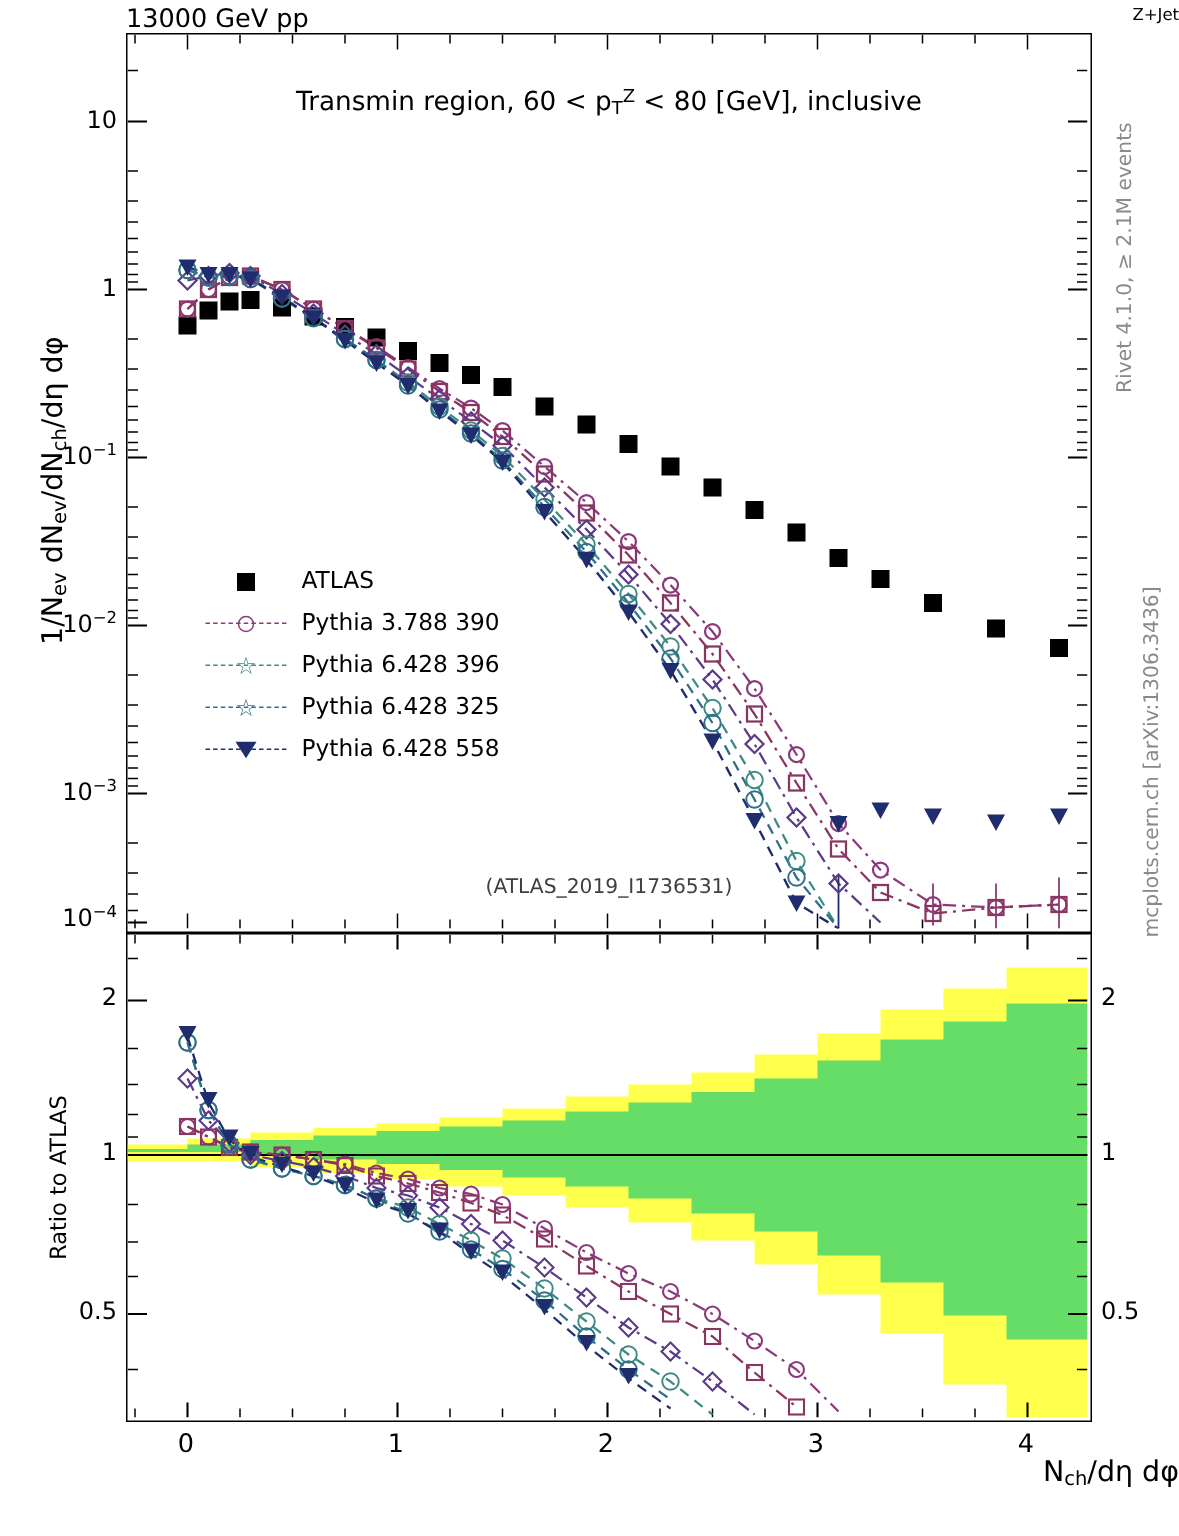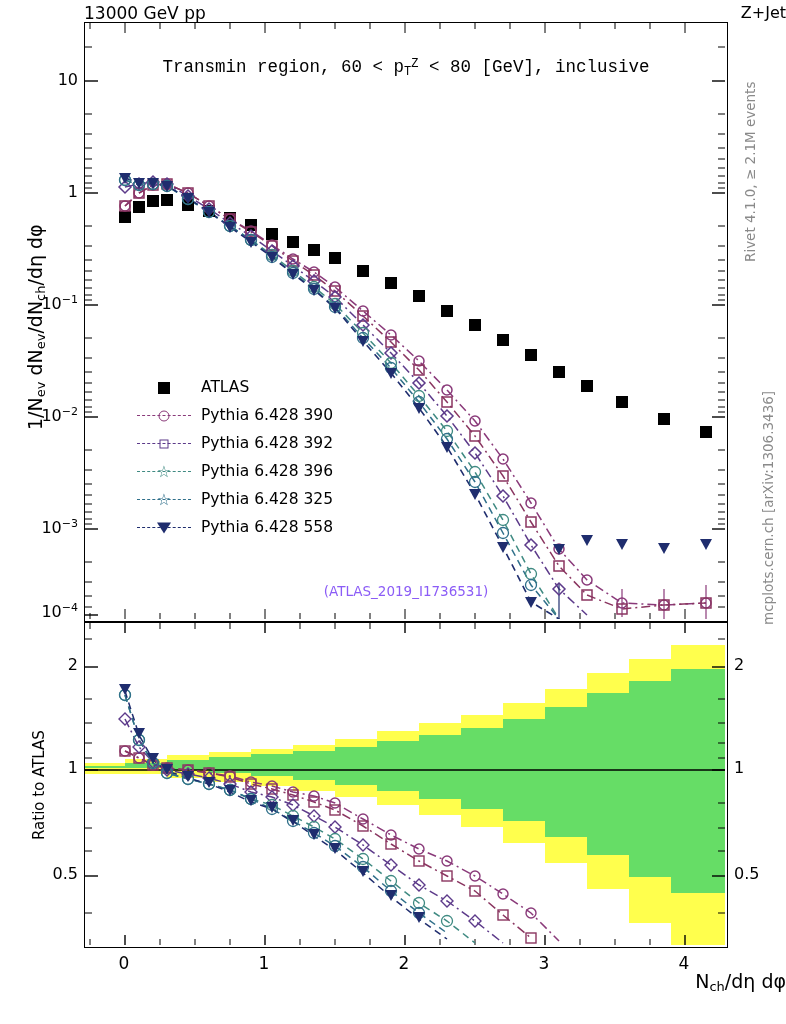--- a/index.html
+++ b/index.html
@@ -22,21 +22,21 @@
   }
   .abs { position: absolute; }
 
   
   .hdr-left {
     left: 84px; top: 3px;
     font-size: 17px;
   }
   .hdr-right {
     right: 46px; top: 3px;
-    font-size: 16px;
+    font-size: 11px;
   }
 
   
   .rot {
     transform-origin: 0 0;
     transform: rotate(-90deg);
     white-space: nowrap;
     font-size: 13.5px;
     color: #8a8a8a;
   }
@@ -87,32 +87,31 @@
     white-space: nowrap;
   }
 
   
   .plot-title {
     position: absolute;
     left: 0; right: 0;
     top: 34px;
     text-align: center;
     font-size: 17.5px;
-    font-family: Liberation Mono, monospace;
   }
   .plot-title .sub { font-size: 12px; vertical-align: -3px; }
   .plot-title .sup { font-size: 12px; vertical-align: 5px; }
 
   .watermark {
     position: absolute;
     left: 0; right: 0;
     bottom: 22px;
     text-align: center;
     font-size: 13.5px;
-    color: #8b5cf6;
+    color: #404040;
   }
 
   
   #legend {
     position: absolute;
     left: 52px;
     top: 355px;
     font-size: 15.5px;
   }
   .lg-row {
@@ -594,28 +593,21 @@
         <span class="lg-sym">
           <span class="mk m-sq" style="position:absolute;left:50%;top:50%;transform:translate(-50%,-50%);"></span>
         </span>
         <span class="lg-label">ATLAS</span>
       </div>
       <div class="lg-row">
         <span class="lg-sym" style="color:#8a3a7a">
           <span class="ln" style="border-top-color:#8a3a7a; border-top-style:dashed;"></span>
           <span class="mk m-circ"></span>
         </span>
-        <span class="lg-label">Pythia 6.428 390</span>
-      </div>
-      <div class="lg-row">
-        <span class="lg-sym" style="color:#5c3a8a">
-          <span class="ln" style="border-top-color:#5c3a8a; border-top-style:dashed;"></span>
-          <span class="mk m-diao"></span>
-        </span>
-        <span class="lg-label">Pythia 6.428 392</span>
+        <span class="lg-label">Pythia 3.788 390</span>
       </div>
       <div class="lg-row">
         <span class="lg-sym" style="color:#3f8a82">
           <span class="ln" style="border-top-color:#3f8a82; border-top-style:dashed;"></span>
           <span class="mk m-star">☆</span>
         </span>
         <span class="lg-label">Pythia 6.428 396</span>
       </div>
       <div class="lg-row">
         <span class="lg-sym" style="color:#2f6f8a">

